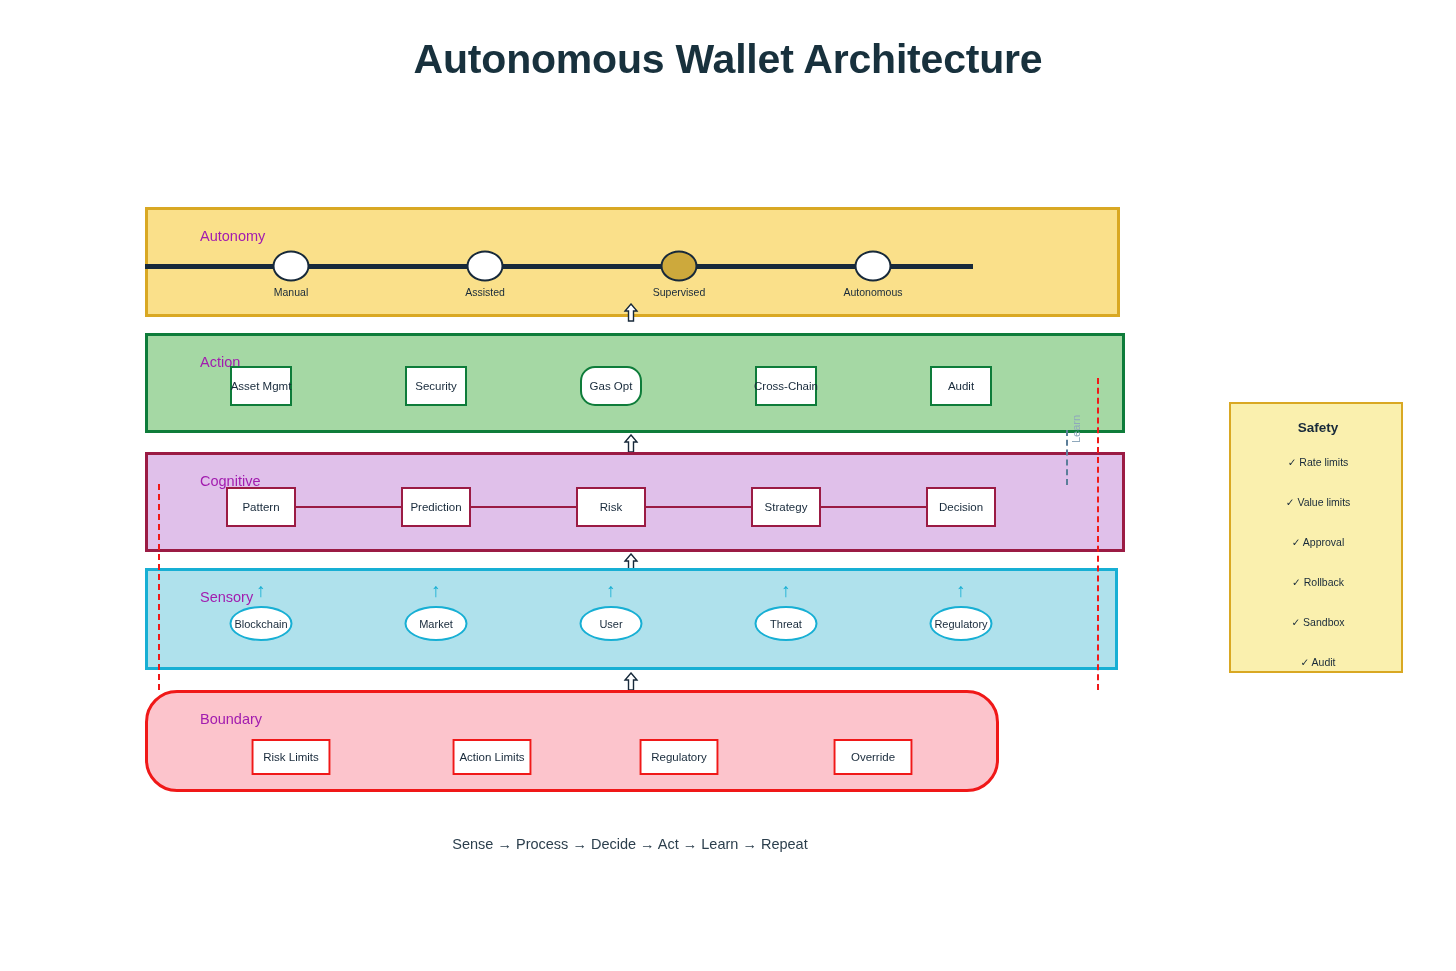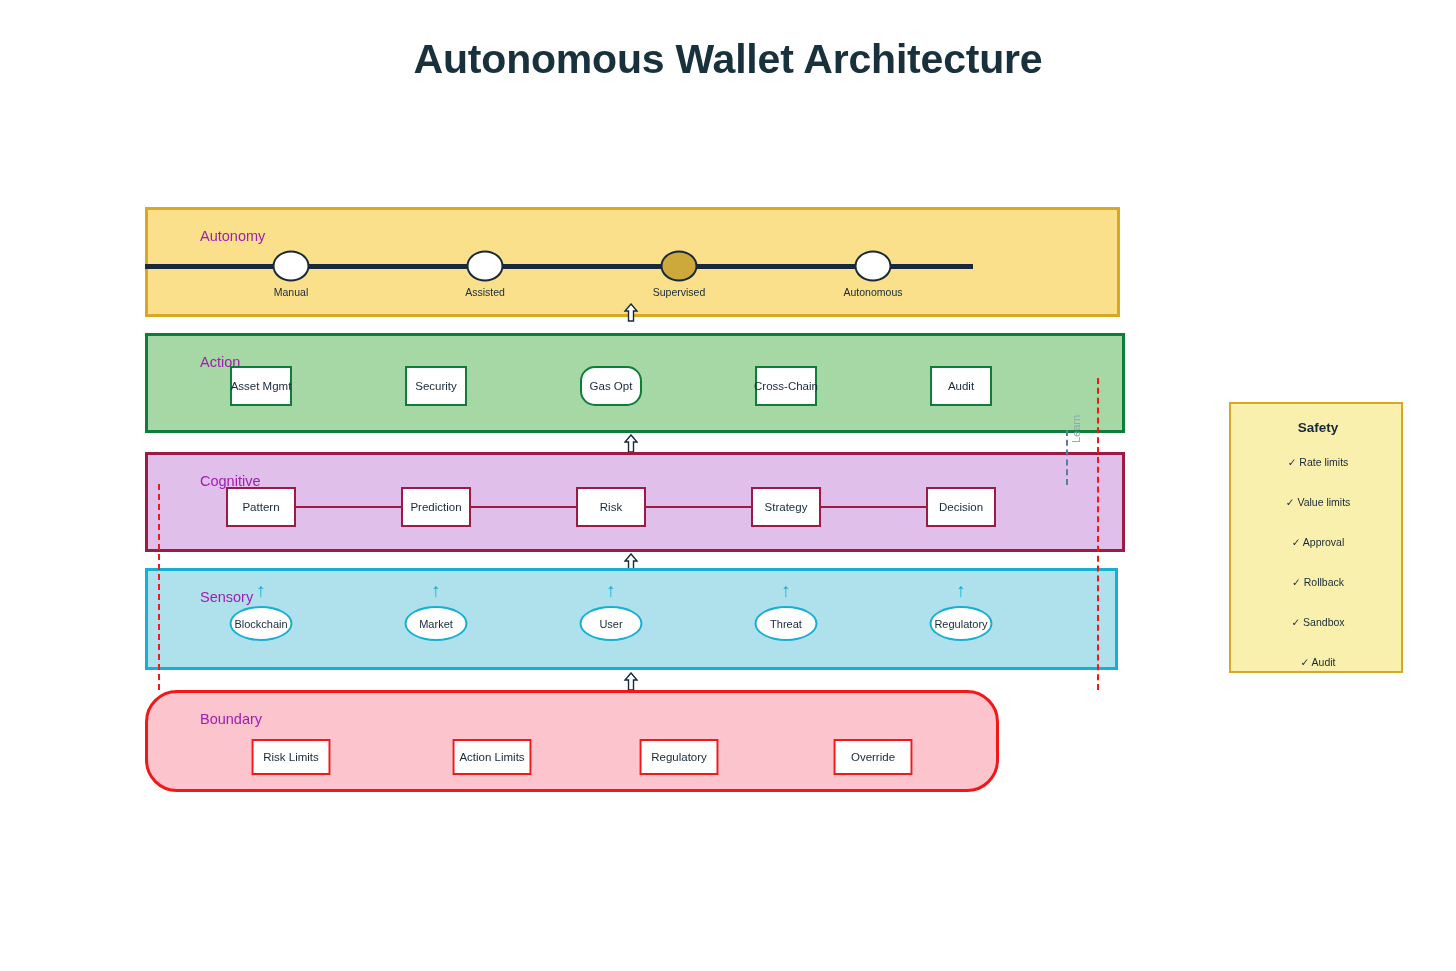--- a/index.html
+++ b/index.html
@@ -367,14 +367,15 @@
     <div id="safety-items">
         <div class="safety-item" style="top: 52px;">✓ Rate limits</div>
         <div class="safety-item" style="top: 92px;">✓ Value limits</div>
         <div class="safety-item" style="top: 132px;">✓ Approval</div>
         <div class="safety-item" style="top: 172px;">✓ Rollback</div>
         <div class="safety-item" style="top: 212px;">✓ Sandbox</div>
         <div class="safety-item" style="top: 252px;">✓ Audit</div>
       </div>
   </div>
 
+  <div id="footer-caption">Sense → Process → Decide → Act → Learn → Repeat</div>
 
 </div>
 
 </body></html>

